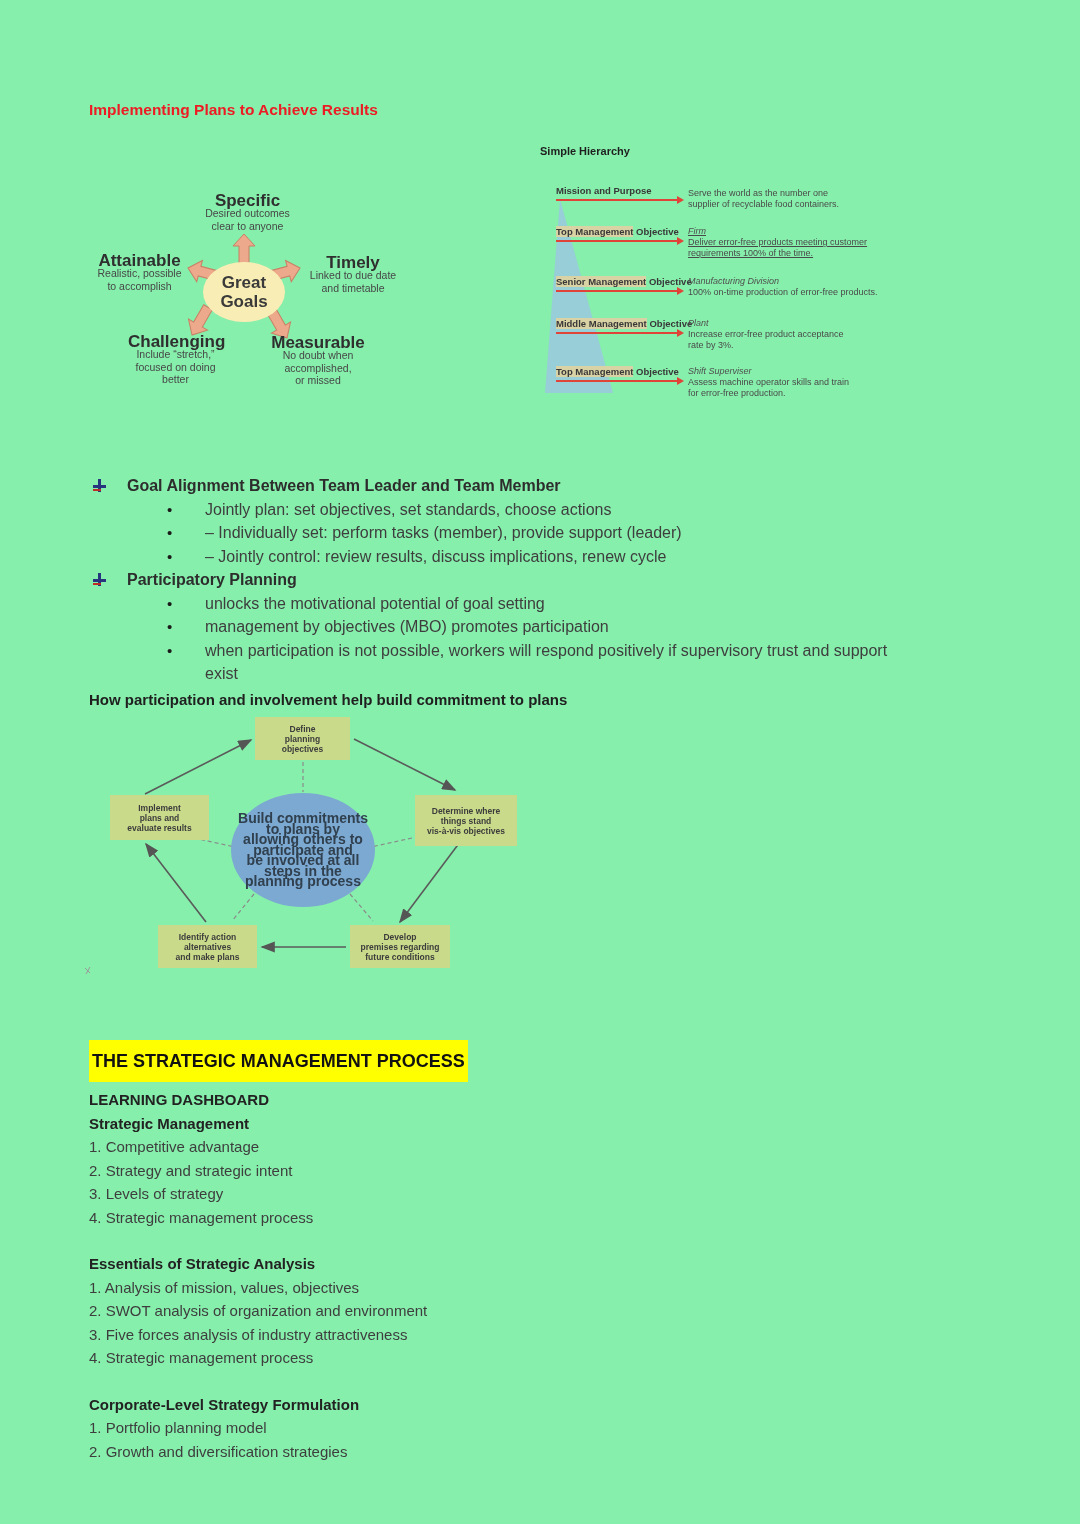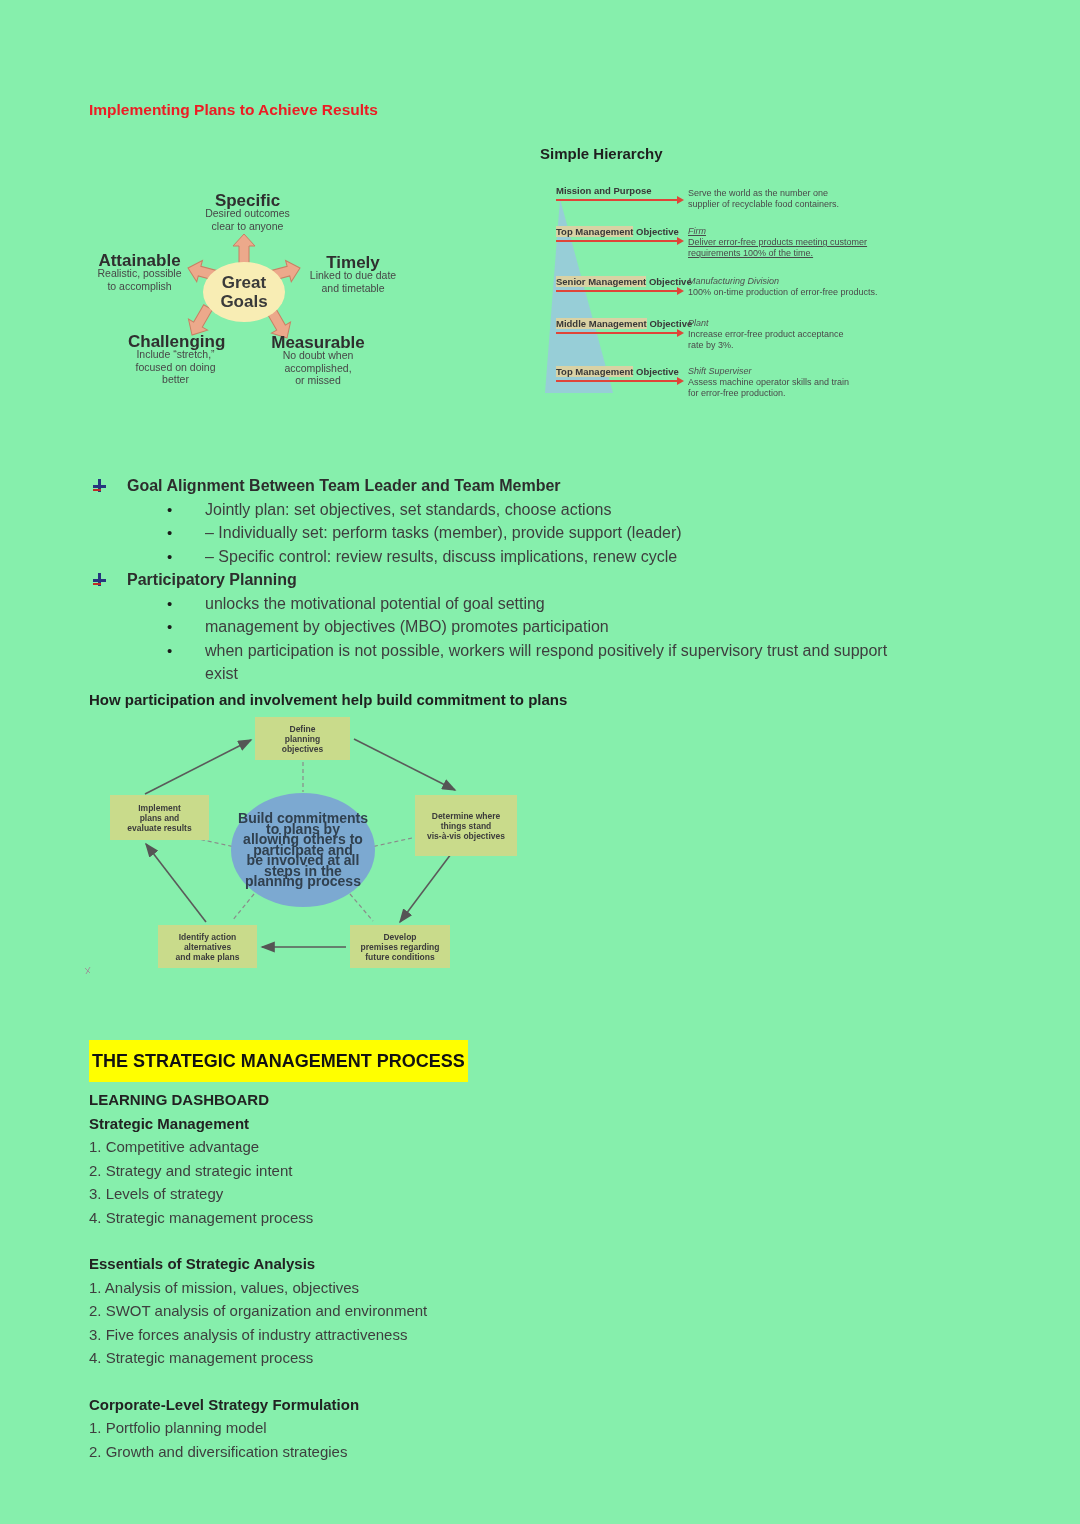--- a/index.html
+++ b/index.html
@@ -22,21 +22,21 @@
   .gg svg{position:absolute;left:0;top:0;}
   .gg-ellipse{position:absolute;left:113px;top:74px;width:82px;height:60px;border-radius:50%;
     background:var(--goals_ellipse_yellow);display:flex;align-items:center;justify-content:center;
     text-align:center;font-weight:bold;font-size:17px;line-height:19px;color:#3A3A3A;}
   .gg-label{position:absolute;text-align:center;}
   .gg-label .t{font-size:17px;font-weight:bold;color:#2F2F2F;line-height:13px;}
   .gg-label .b{font-size:10.5px;color:#474747;line-height:12.5px;}
 
   
   .hier{position:absolute;left:540px;top:145px;width:440px;height:260px;}
-  .hier-title{position:absolute;left:0;top:0;font-size:15px;font-weight:bold;color:#1F1F1F;}
+  .hier-title{position:absolute;left:0;top:0;font-size:11px;font-weight:bold;color:#1F1F1F;}
   .hier svg{position:absolute;left:0;top:0;z-index:0;}
   .h-row{position:absolute;left:0;width:100%;z-index:2;}
   .h-label{position:absolute;left:16px;top:0;font-size:9.5px;font-weight:bold;color:#383838;white-space:nowrap;}
   .h-label .hl{background:var(--label_highlight_tan);}
   .h-arrow{position:absolute;left:16px;width:126px;height:2px;background:var(--arrow_red);}
   .h-arrow::after{content:"";position:absolute;right:-2px;top:-3px;width:0;height:0;
     border-left:7px solid var(--arrow_red);border-top:4px solid transparent;border-bottom:4px solid transparent;}
   .h-desc{position:absolute;left:148px;top:0;width:280px;font-size:9px;line-height:11px;color:#4A4A4A;}
   .h-desc .lead{font-style:italic;color:#4F4F4F;}
 
@@ -172,21 +172,21 @@
         </div>
     </div>
   </div>
 
   <div class="bullets">
     <div class="row l1"><span class="flag">
           <i></i>
         </span><span>Goal Alignment Between Team Leader and Team Member</span></div>
     <div class="row l2"><span class="txt">Jointly plan: set objectives, set standards, choose actions</span></div>
     <div class="row l2"><span class="txt">– Individually set: perform tasks (member), provide support (leader)</span></div>
-    <div class="row l2"><span class="txt">– Specific control: review results, discuss implications, renew cycle</span></div>
+    <div class="row l2"><span class="txt">– Jointly control: review results, discuss implications, renew cycle</span></div>
     <div class="row l1"><span class="flag">
           <i></i>
         </span><span>Participatory Planning</span></div>
     <div class="row l2"><span class="txt">unlocks the motivational potential of goal setting</span></div>
     <div class="row l2"><span class="txt">management by objectives (MBO) promotes participation</span></div>
     <div class="row l2"><span class="txt">when participation is not possible, workers will respond positively if supervisory trust and support
 exist</span></div>
   </div>
 
   <div class="part-heading">How participation and involvement help build commitment to plans</div>
@@ -212,21 +212,21 @@
         <line x1="166" y1="182" x2="144" y2="209"></line>
         <line x1="262" y1="182" x2="285" y2="209"></line>
       </g>
     </svg>
     <div class="node pre" style="left:167px;top:5px;width:95px;height:43px;">Define
 planning
 objectives</div>
     <div class="node pre" style="left:22px;top:83px;width:99px;height:45px;">Implement
 plans and
 evaluate results</div>
-    <div class="node pre" style="left:327px;top:83px;width:102px;height:61px;">Determine where
+    <div class="node pre" style="left:327px;top:83px;width:102px;height:51px;">Determine where
 things stand
 vis-à-vis objectives</div>
     <div class="node pre" style="left:70px;top:213px;width:99px;height:43px;">Identify action
 alternatives
 and make plans</div>
     <div class="node pre" style="left:262px;top:213px;width:100px;height:43px;">Develop
 premises regarding
 future conditions</div>
     <div class="cyc-center pre">Build commitments
 to plans by

